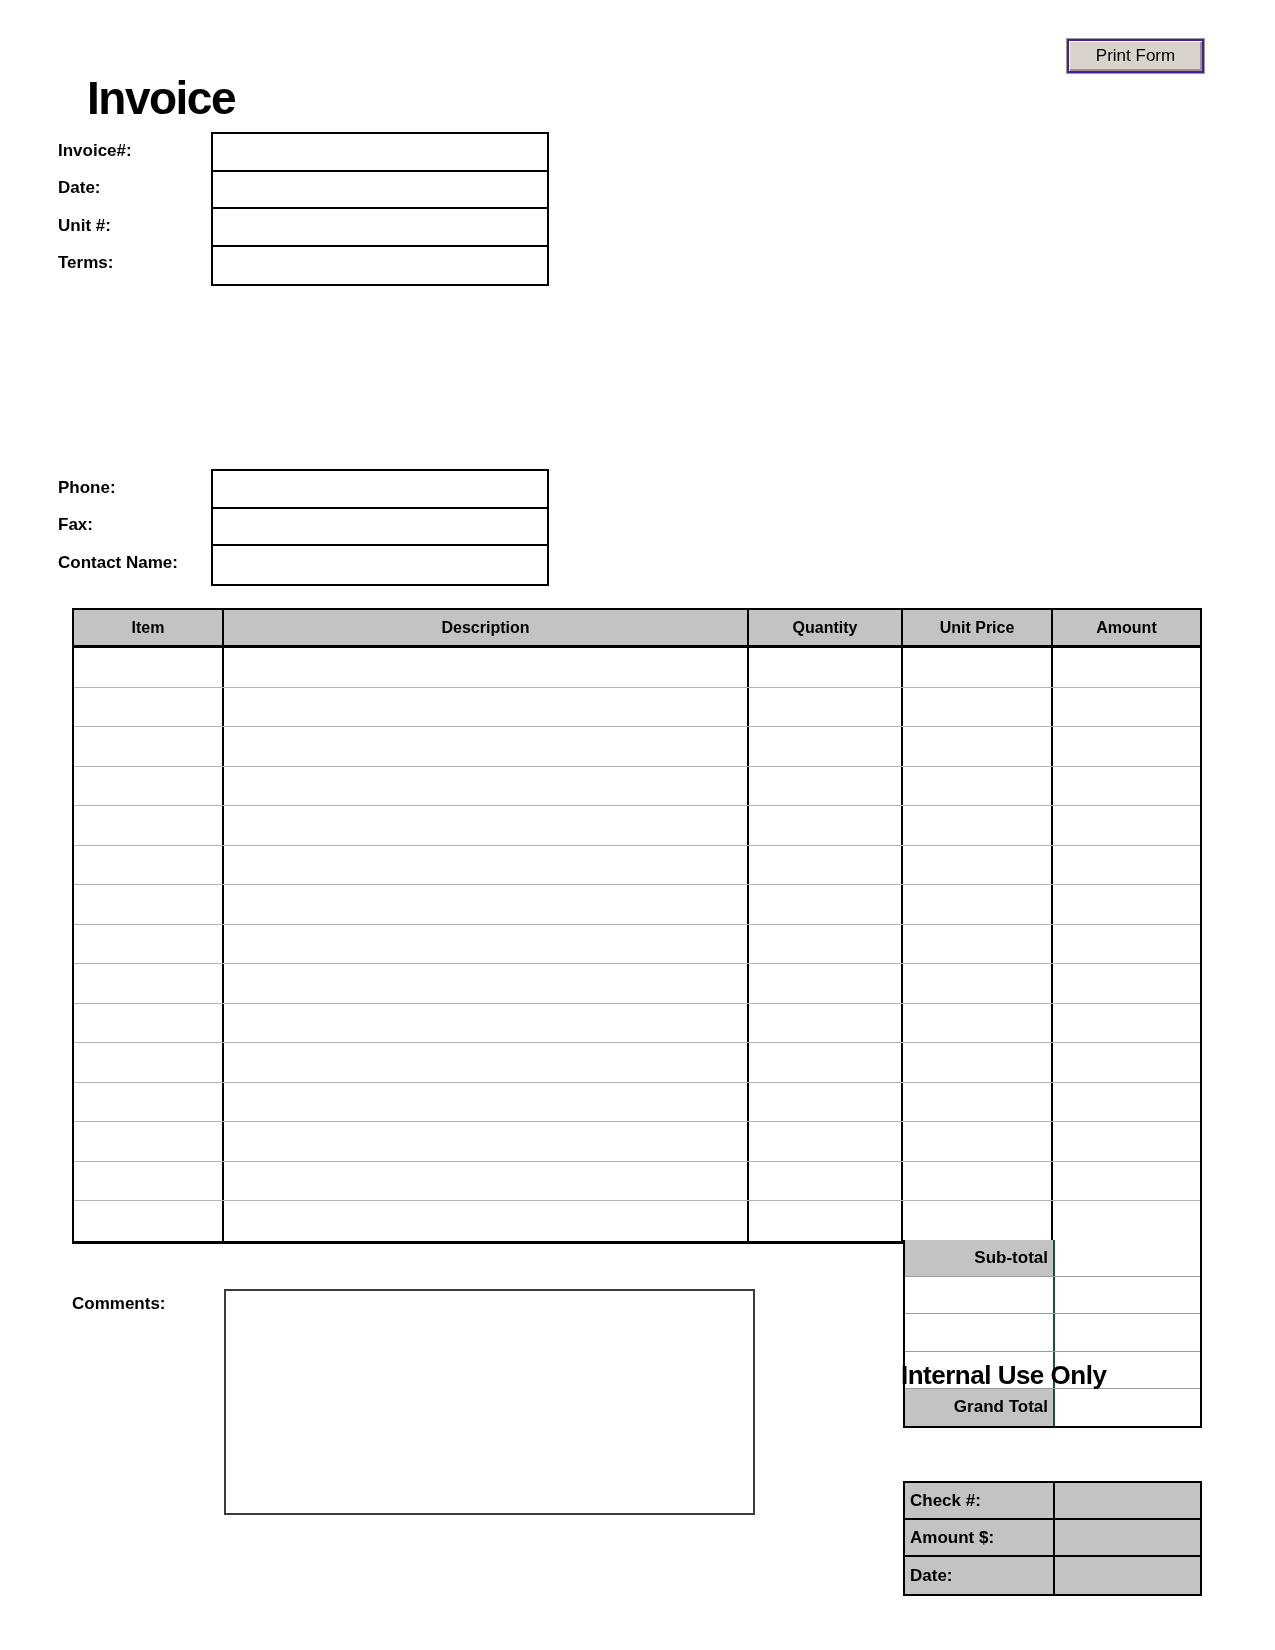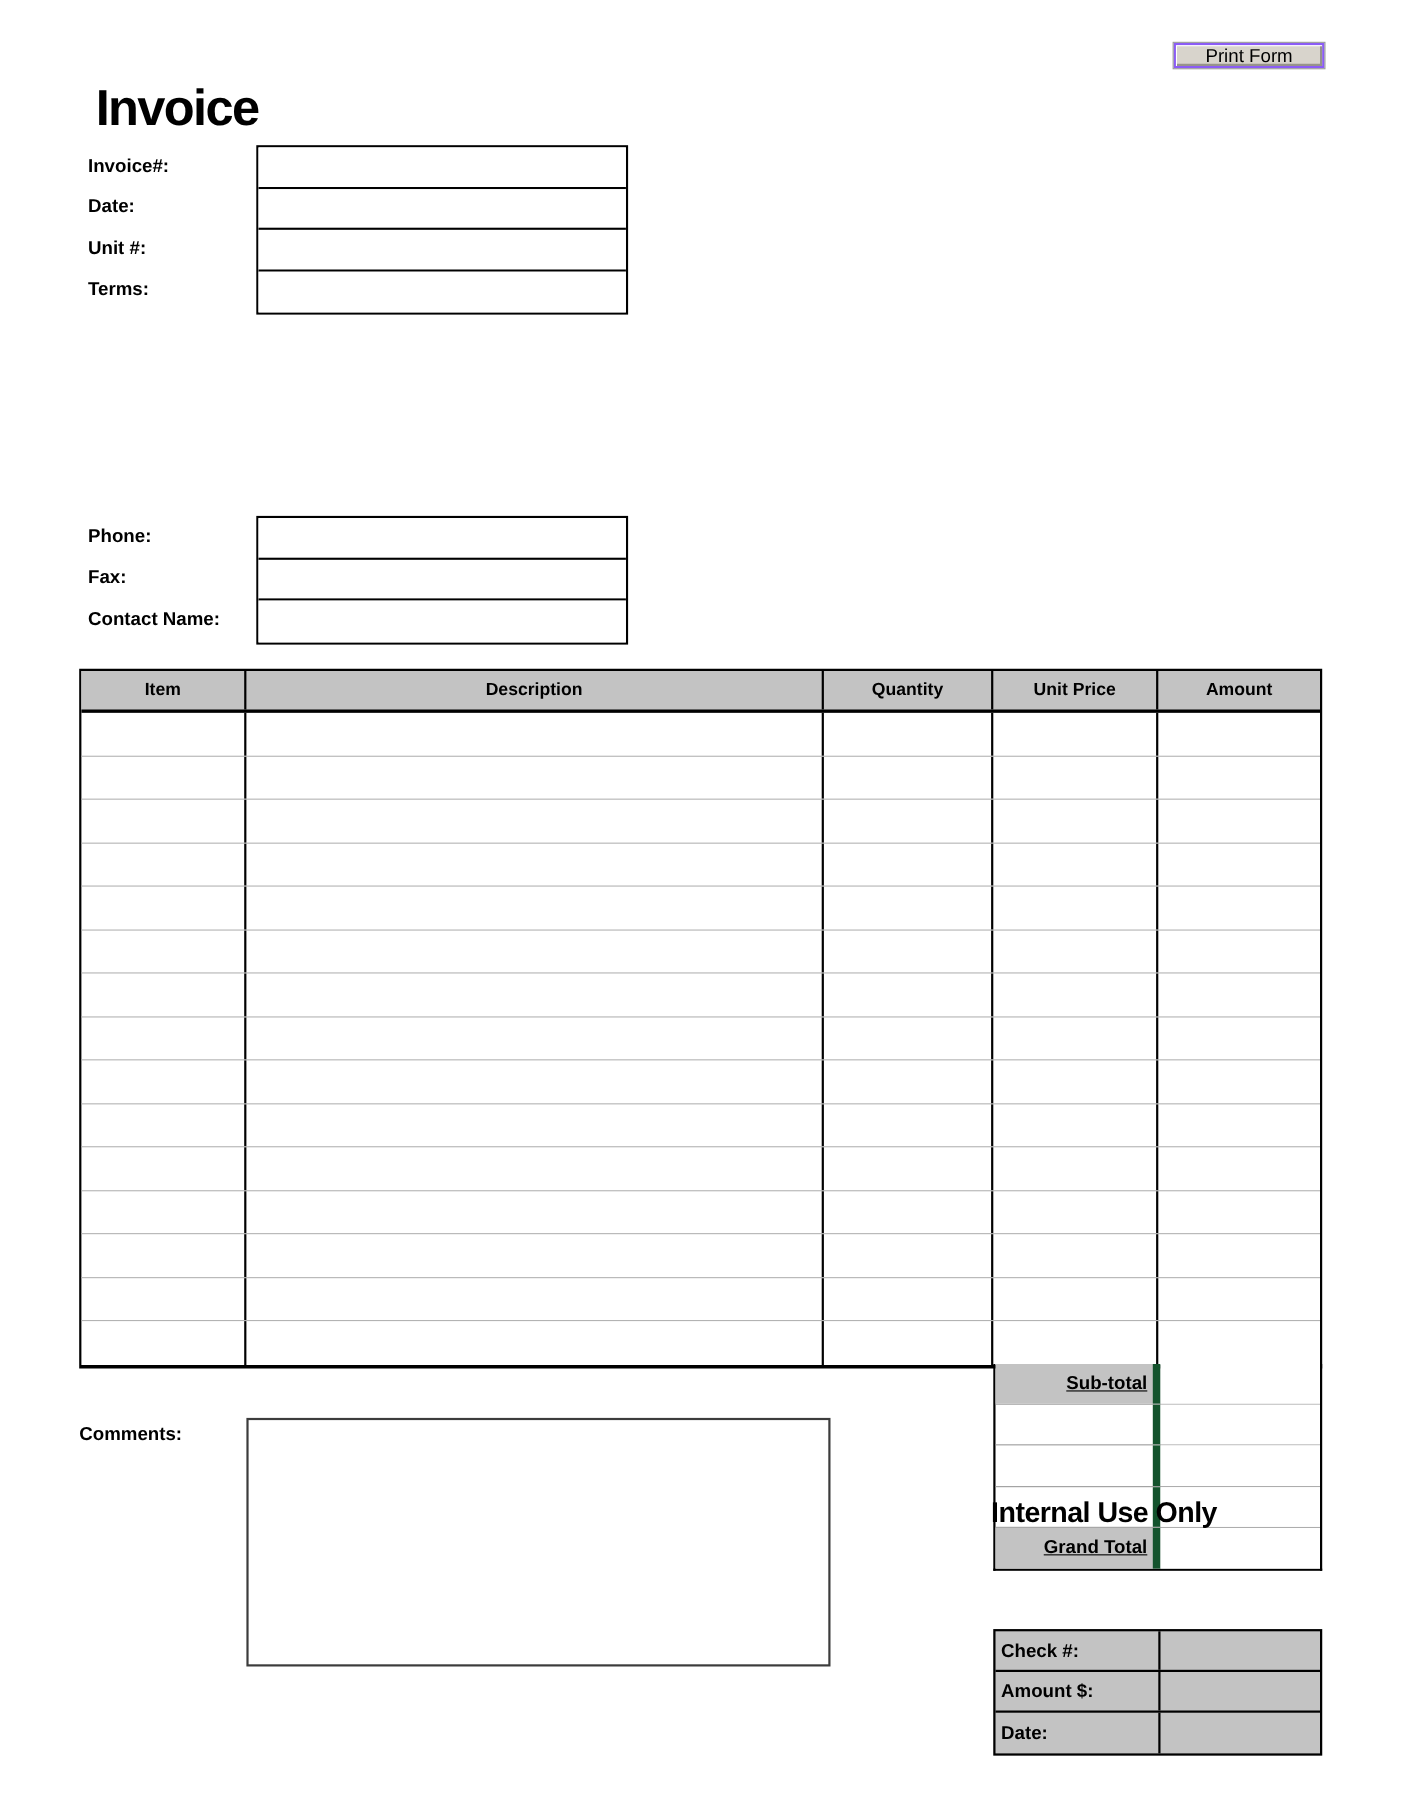--- a/index.html
+++ b/index.html
@@ -4,35 +4,35 @@
 <style>
   html,body { margin:0; padding:0; background:#ffffff; }
   .page {
     position:relative; width:1275px; height:1650px; background:#fff;
     font-family:"Liberation Sans","DejaVu Sans",sans-serif; color:#000;
     overflow:hidden;
   }
 
   
   .print-btn {
-    position:absolute; left:1067px; top:39px; width:137px; height:23px;
-    background:#d8d4cc; border:2px solid #8b5cf6; outline:1px solid #9a9a9a;
+    position:absolute; left:1067px; top:39px; width:137px; height:34px;
+    background:#d8d4cc; border:2px solid #4c1d95; outline:1px solid #9a9a9a;
     box-shadow: inset 1px 1px 0 #ffffff, inset -2px -2px 0 #97938b;
     font-size:17px; font-family:inherit;
     display:flex; align-items:center; justify-content:center; cursor:pointer;text-align:center;
   }
 
   
   .title {
     position:absolute; left:70px; top:58px; margin:17px;
     font-size:46px; font-weight:bold; letter-spacing:-1.5px; line-height:1;
   }
 
   
-  .fgroup { position:absolute; left:80px; display:flex; }
+  .fgroup { position:absolute; left:58px; display:flex; }
   .flabels { width:153px; display:flex; flex-direction:column; }
   .flabel { height:37.5px; display:flex; align-items:center;
             font-weight:bold; font-size:17px; white-space:nowrap; }
   .fboxes { width:338px; border:2px solid #000; display:flex; flex-direction:column;
             box-sizing:border-box; background:#fff; }
   .fbox { display:block; width:100%; height:37.5px; border:0; border-bottom:2px solid #000;
           box-sizing:border-box; padding:0 6px; font-size:16px; font-family:inherit;
           outline:none; background:#fff; }
   .fbox:last-child { border-bottom:0; }
 
@@ -48,23 +48,23 @@
   .tbody .trow:last-child { border-bottom:0; }
   .tcell { border-right:2px solid #000; }
   .tcell:last-child { border-right:0; }
 
   
   .totals { position:absolute; left:903px; top:1240px; width:299px;
             border:2px solid #000; border-top:0; box-sizing:border-box; }
   .srow { display:grid; grid-template-columns:150px 1fr; height:37.2px;
           border-bottom:1px solid #9b9b9b; box-sizing:border-box; }
   .srow:last-child { border-bottom:0; }
-  .slabel { border-right:7px solid #14532d; display:flex; align-items:center;
+  .slabel { border-right:2px solid #14532d; display:flex; align-items:center;
             justify-content:flex-end; padding-right:5px; box-sizing:border-box;
-            font-weight:bold; font-size:17px;text-decoration:underline; }
+            font-weight:bold; font-size:17px; }
   .gray-bg { background:#c3c3c3; }
   .sval { background:#fff; }
 
   
   .comments-label { position:absolute; left:72px; top:1294px;
                     font-weight:bold; font-size:17px; }
   .comments-box { position:absolute; left:224px; top:1289px; width:531px; height:226px;
                   border:2px solid #3c3c3c; box-sizing:border-box; resize:none;
                   font-family:inherit; font-size:15px; padding:6px; outline:none;
                   background:#fff; }

